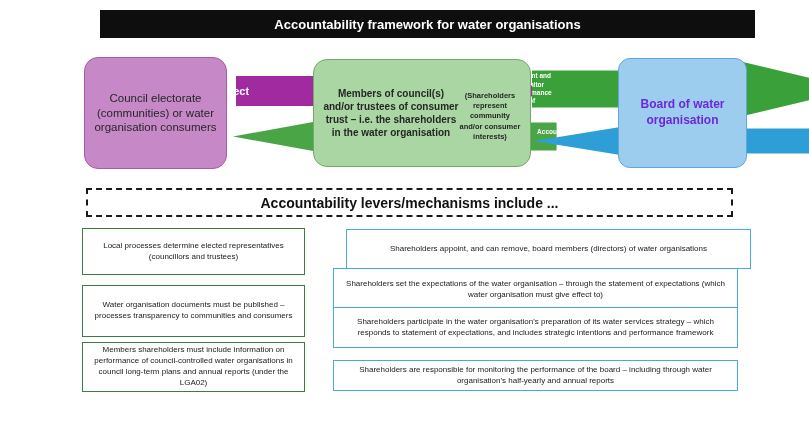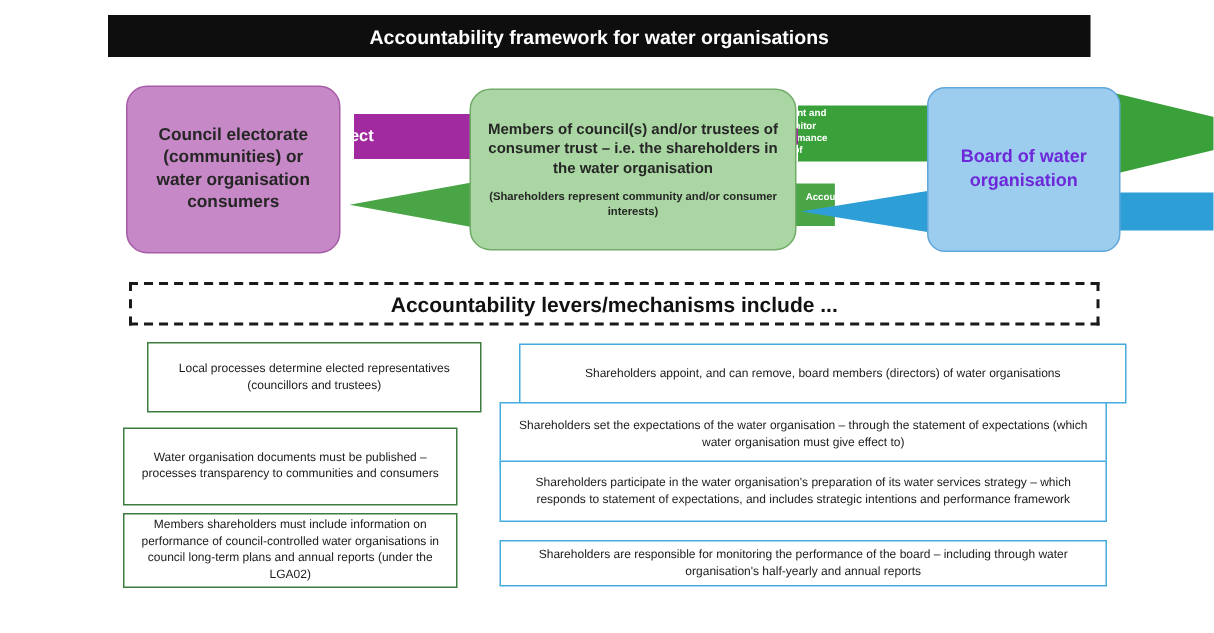--- a/index.html
+++ b/index.html
@@ -4,36 +4,36 @@
 <style>
   html, body { margin: 0; padding: 0; background: #ffffff; }
   body {
     width: 809px; height: 422px; position: relative; overflow: hidden;
     font-family: "Liberation Sans", sans-serif; color: var(--text-dark, #212121);
   }
   .abs { position: absolute; box-sizing: border-box; }
   .center { display: flex; align-items: center; justify-content: center; text-align: center; }
 
   #title-banner {
-    left: 72px; top: 10px; width: 655px; height: 28px;
+    left: 100px; top: 10px; width: 655px; height: 28px;
     background: var(--banner-bg, #0e0e0e); color: var(--banner-text, #ffffff);
     font-weight: bold; font-size: 13px;
   }
 
   
   #electorate-box {
     left: 84px; top: 57px; width: 143px; height: 112px;
     background: var(--purple-fill, #c688c6); border: 1.5px solid var(--purple-border, #a75ca7);
-    border-radius: 14px; font-weight: bold; font-size: 11.5px; line-height: 1.3;
+    border-radius: 14px; font-weight: normal; font-size: 11.5px; line-height: 1.3;
     padding: 4px 8px; color: #262626;
   }
   #shareholders-box {
     left: 313px; top: 59px; width: 218px; height: 108px;
     background: var(--green-fill, #a9d6a2); border: 1.5px solid var(--green-border, #71ab67);
-    border-radius: 14px; flex-direction: column; padding: 4px 9px; color: #262626;
+    border-radius: 14px; flex-direction: row; padding: 4px 9px; color: #262626;
   }
   #shareholders-box .main { font-weight: bold; font-size: 10px; line-height: 1.3; }
   #shareholders-box .note { font-weight: bold; font-size: 7.5px; line-height: 1.35; margin-top: 7px; }
   #board-box {
     left: 618px; top: 58px; width: 129px; height: 110px;
     background: var(--blue-fill, #9dcdee); border: 1.5px solid var(--blue-border, #62a7da);
     border-radius: 12px; font-weight: bold; font-size: 12px; line-height: 1.3;
     padding: 4px 8px; color: #6d28d9;
   }
 
@@ -50,21 +50,21 @@
   #levers-header {
     left: 86px; top: 188px; width: 647px; height: 29px;
     border: 2px dashed #1a1a1a; background: #ffffff;
     font-weight: bold; font-size: 14px; color: #111;
   }
   .lever {
     background: #ffffff; font-size: 8px; line-height: 1.35; color: #1a1a1a; padding: 2px 8px;
   }
   .lever-green { border: 1.5px solid var(--lever-green-border, #3c7d3e); left: 82px; width: 223px; }
   .lever-blue  { border: 1.5px solid var(--lever-blue-border, #45aade); left: 333px; width: 405px; }
-  #left-lever-1 { top: 228px; height: 47px; margin-left: 16px; }
+  #left-lever-1 { top: 228px; height: 47px; }
   #left-lever-2 { top: 285px; height: 52px; }
   #left-lever-3 { top: 342px; height: 50px; }
   #right-lever-1 { top: 229px; height: 40px; margin-left: 13px; }
   #right-lever-2 { top: 268px; height: 44px; }
   #right-lever-3 { top: 307px; height: 41px; text-align: center; }
   #right-lever-4 { top: 360px; height: 31px; }
 </style>
 </head>
 <body>
 

